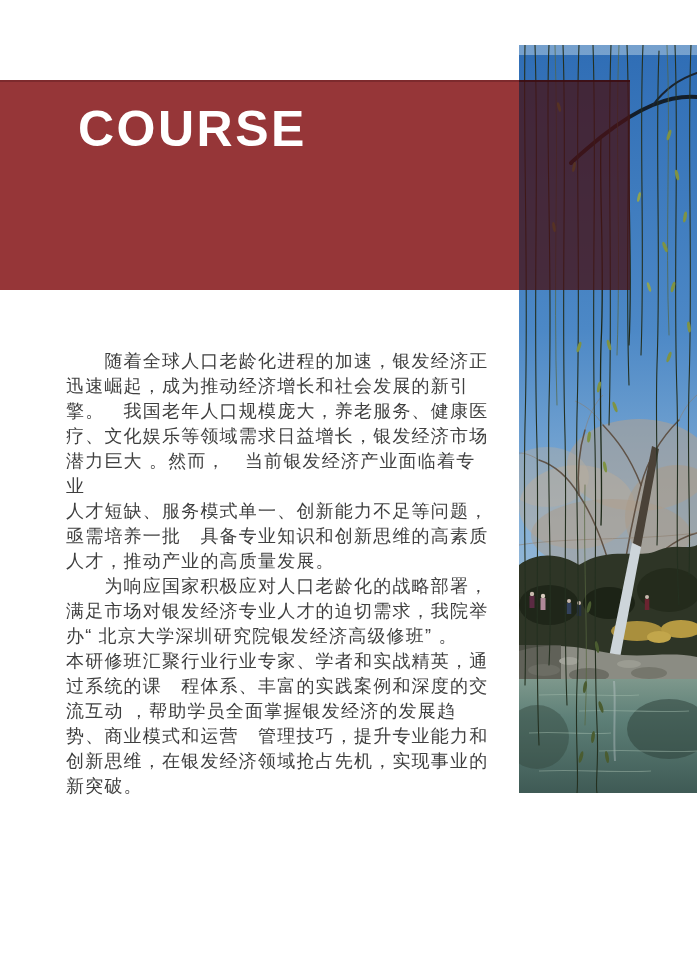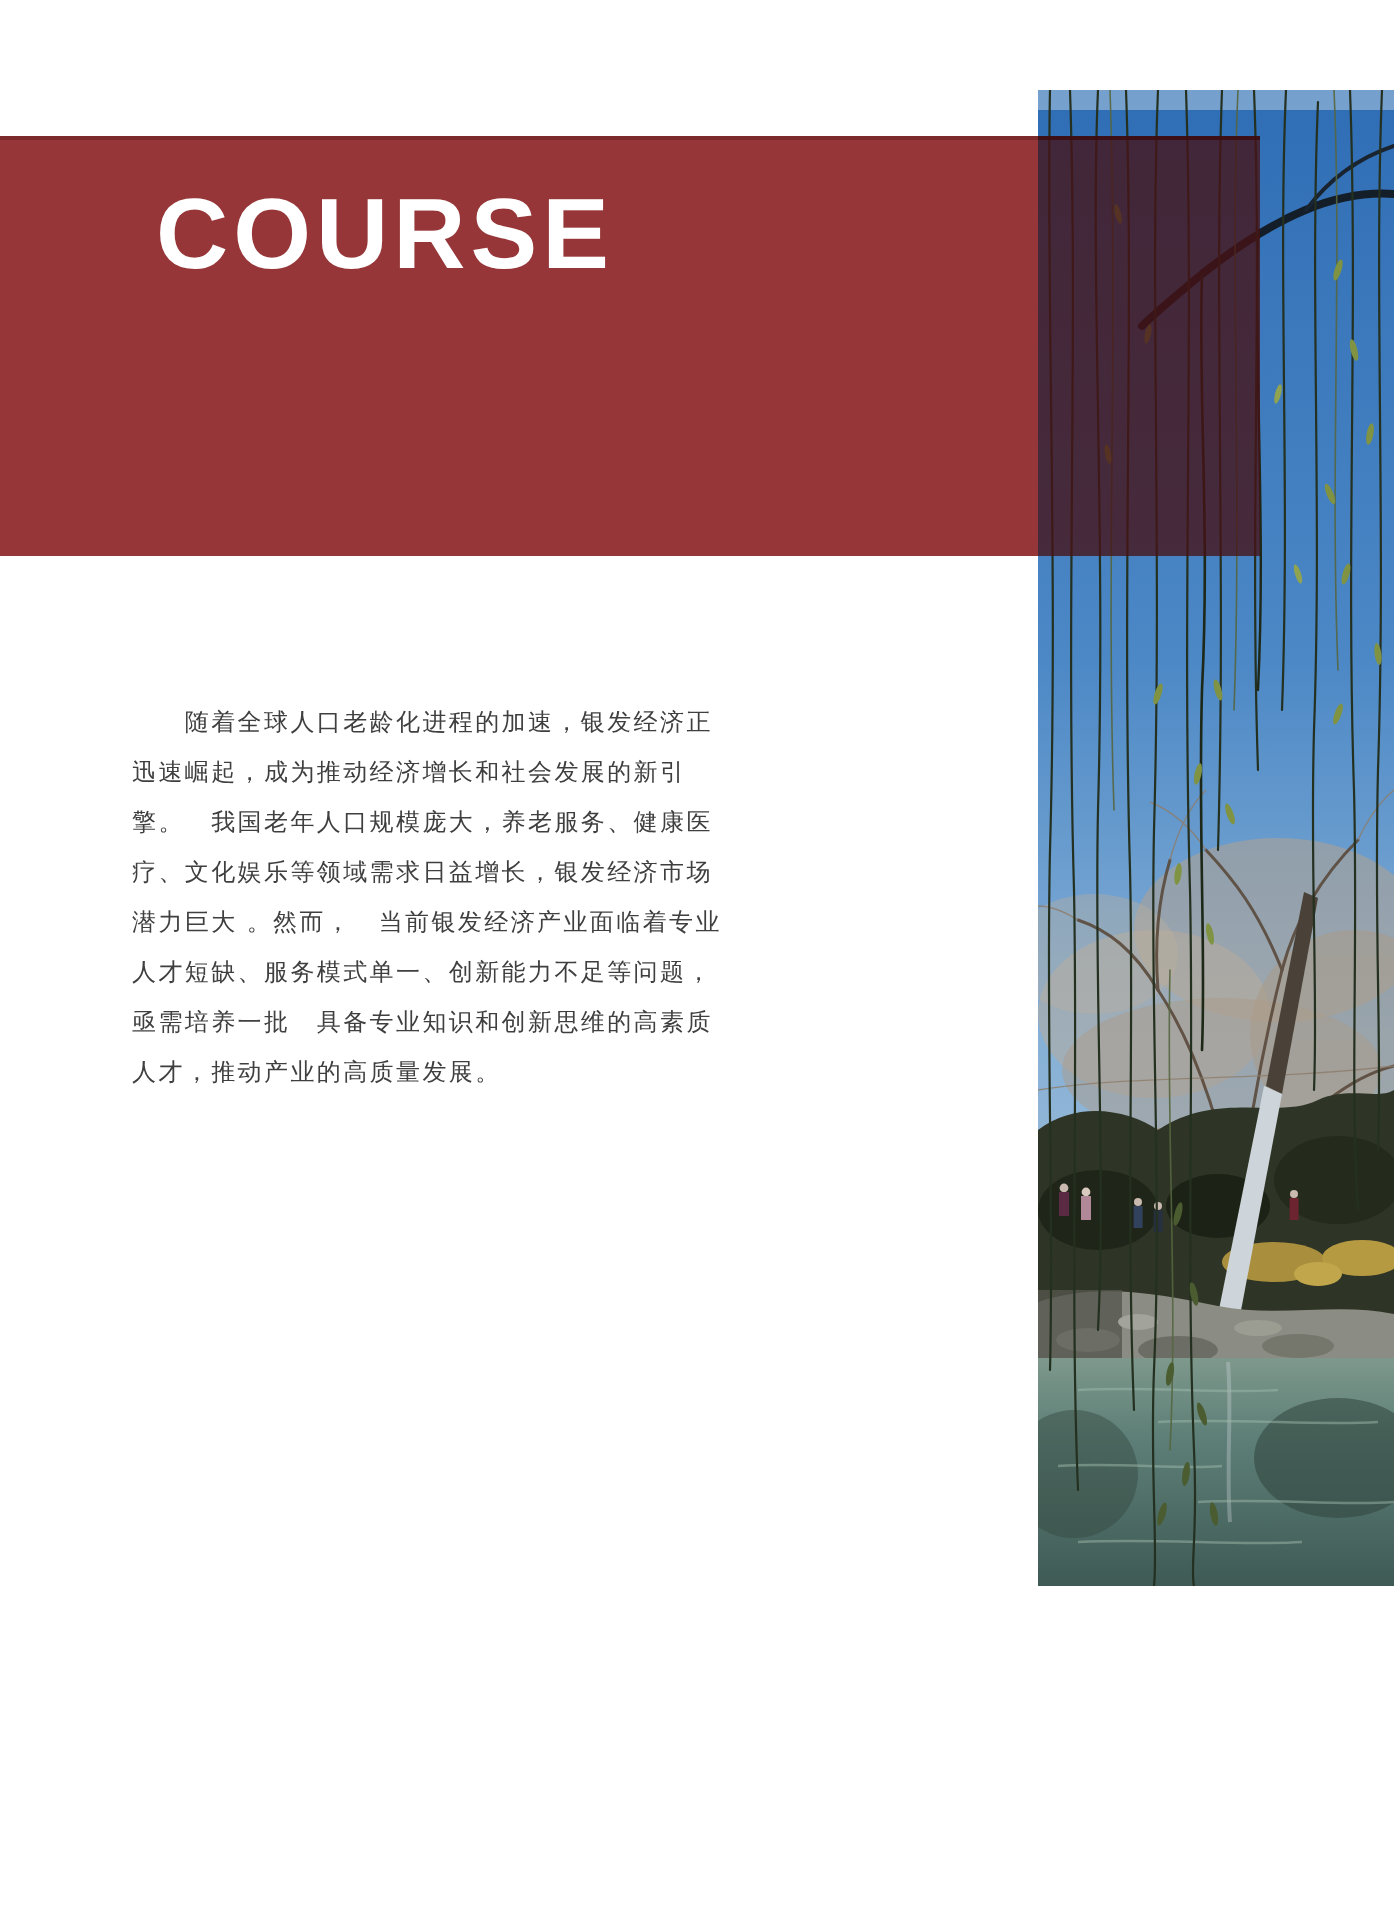--- a/index.html
+++ b/index.html
@@ -4,30 +4,30 @@
 <style>
   html,body{margin:0;padding:0;background:#fff;}
   .page{
     position:relative;width:700px;height:956px;overflow:hidden;background:#ffffff;
     font-family:"Liberation Sans","DejaVu Sans",sans-serif;
   }
   
   .photo{position:absolute;left:519px;top:45px;width:178px;height:748px;z-index:1;}
   .photo svg{display:block;width:178px;height:748px;}
   
-  .banner{position:absolute;left:0;top:68px;width:624px;height:208px;z-index:3;}
+  .banner{position:absolute;left:0;top:80px;width:624px;height:208px;z-index:3;}
   .banner-solid{position:absolute;left:0;top:0;width:519px;height:208px;background:#963638;border-top:2px solid #7d2a2d;}
   .banner-glass{position:absolute;left:519px;top:0;width:111px;height:208px;background:rgba(70,18,22,0.78);border-top:2px solid rgba(60,12,16,0.82);}
   .banner-text{position:absolute;left:78px;top:24px;color:#ffffff;}
   .banner-title{font-size:50px;line-height:50px;font-weight:bold;letter-spacing:2.5px;white-space:nowrap;}
   .banner-sub{font-size:36px;line-height:40px;font-weight:bold;letter-spacing:3px;margin-top:10px;white-space:nowrap;}
   
   .article{
     position:absolute;left:66px;top:349px;width:424px;z-index:2;
-    color:#3f3f3f;font-size:12px;line-height:25px;letter-spacing:1.2px;
+    color:#3f3f3f;font-size:18px;line-height:25px;letter-spacing:1.2px;
   }
   .article p{margin:0;white-space:pre-line;}
 </style>
 </head>
 <body>
 
 <div class="page">
 
   <div class="photo">
     <svg viewBox="0 0 178 748" preserveAspectRatio="none" xmlns="http://www.w3.org/2000/svg">
@@ -242,15 +242,24 @@
 
   <div class="article">
     <p>　　随着全球人口老龄化进程的加速，银发经济正
 迅速崛起，成为推动经济增长和社会发展的新引
 擎。　我国老年人口规模庞大，养老服务、健康医
 疗、文化娱乐等领域需求日益增长，银发经济市场
 潜力巨大 。然而，　当前银发经济产业面临着专业
 人才短缺、服务模式单一、创新能力不足等问题，
 亟需培养一批　具备专业知识和创新思维的高素质
 人才，推动产业的高质量发展。</p>
+    <p>　　为响应国家积极应对人口老龄化的战略部署，
+满足市场对银发经济专业人才的迫切需求，我院举
+办“ 北京大学深圳研究院银发经济高级修班” 。
+本研修班汇聚行业行业专家、学者和实战精英，通
+过系统的课　程体系、丰富的实践案例和深度的交
+流互动 ，帮助学员全面掌握银发经济的发展趋
+势、商业模式和运营　管理技巧，提升专业能力和
+创新思维，在银发经济领域抢占先机，实现事业的
+新突破。</p>
   </div>
 
 </div>
 
 </body></html>

